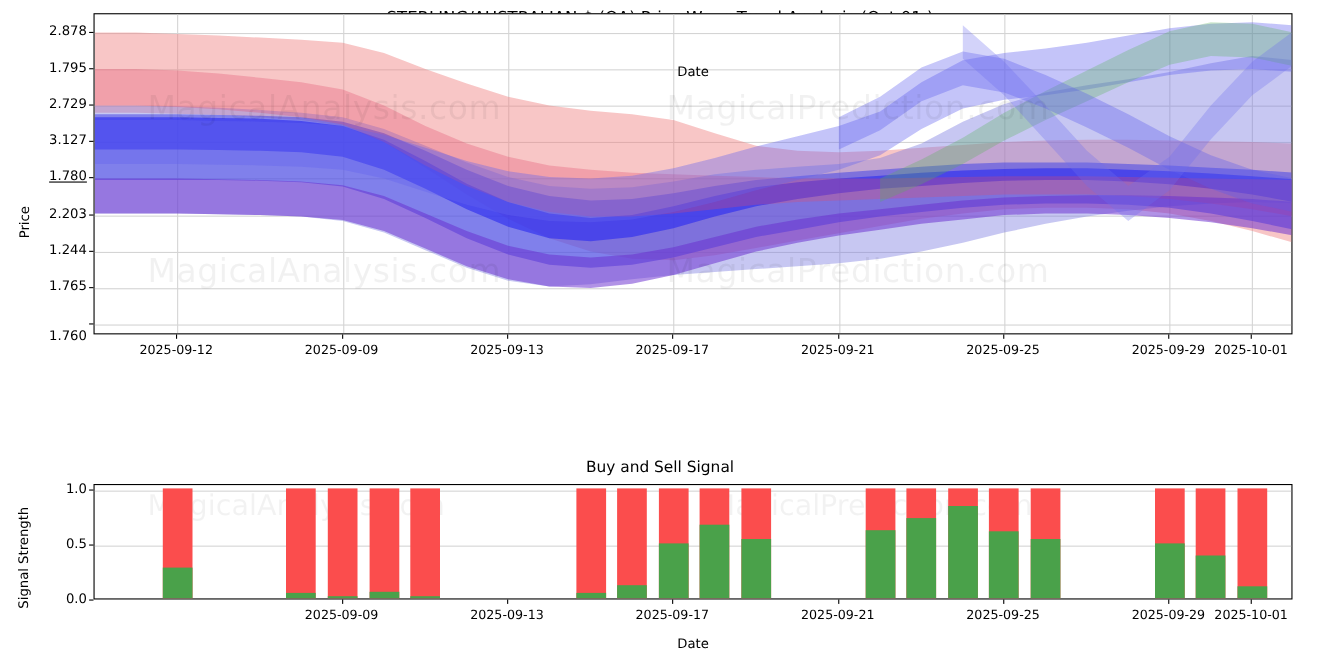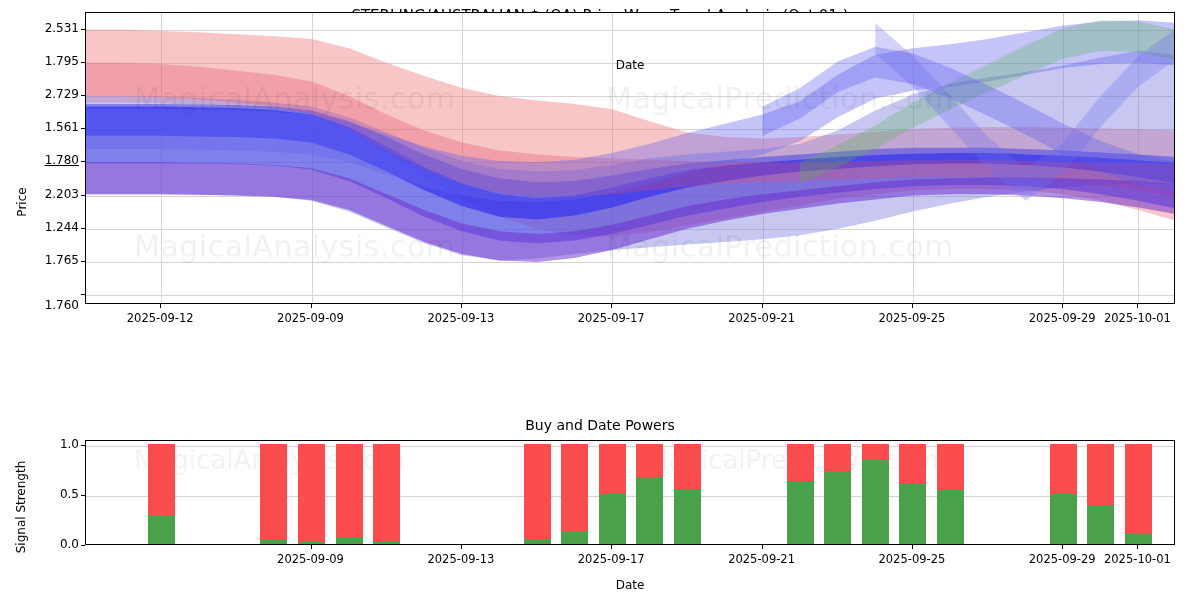--- a/index.html
+++ b/index.html
@@ -87,48 +87,48 @@
       <div class="ytick" style="left:23px;top:298px;width:56px;">1.760</div>
       <div class="ytick-mark" style="left:81px;top:260.9px;"></div>
       <div class="ytick" style="left:23px;top:252.9px;width:56px;">1.765</div>
       <div class="ytick-mark" style="left:81px;top:227.7px;"></div>
       <div class="ytick" style="left:23px;top:219.7px;width:56px;">1.244</div>
       <div class="ytick-mark" style="left:81px;top:194.5px;"></div>
       <div class="ytick" style="left:23px;top:186.5px;width:56px;">2.203</div>
       <div class="ytick-mark" style="left:81px;top:161.3px;"></div>
       <div class="ytick" style="left:23px;top:153.3px;width:56px;text-decoration:underline;">1.780</div>
       <div class="ytick-mark" style="left:81px;top:128.1px;"></div>
-      <div class="ytick" style="left:23px;top:120.1px;width:56px;">1.561</div>
+      <div class="ytick" style="left:23px;top:120.1px;width:56px;">3.127</div>
       <div class="ytick-mark" style="left:81px;top:95.0px;"></div>
       <div class="ytick" style="left:23px;top:87.0px;width:56px;">2.729</div>
       <div class="ytick-mark" style="left:81px;top:61.8px;"></div>
       <div class="ytick" style="left:23px;top:53.8px;width:56px;">1.795</div>
       <div class="ytick-mark" style="left:81px;top:28.6px;"></div>
-      <div class="ytick" style="left:23px;top:20.6px;width:56px;">2.531</div>
+      <div class="ytick" style="left:23px;top:20.6px;width:56px;">2.878</div>
       <div class="xtick-mark" style="left:160.2px;top:304px;"></div>
       <div class="xtick" style="left:115.2px;top:311px;width:90px;">2025-09-12</div>
       <div class="xtick-mark" style="left:310.5px;top:304px;"></div>
       <div class="xtick" style="left:265.5px;top:311px;width:90px;">2025-09-09</div>
       <div class="xtick-mark" style="left:460.9px;top:304px;"></div>
       <div class="xtick" style="left:415.9px;top:311px;width:90px;">2025-09-13</div>
       <div class="xtick-mark" style="left:611.2px;top:304px;"></div>
       <div class="xtick" style="left:566.2px;top:311px;width:90px;">2025-09-17</div>
       <div class="xtick-mark" style="left:761.6px;top:304px;"></div>
       <div class="xtick" style="left:716.6px;top:311px;width:90px;">2025-09-21</div>
       <div class="xtick-mark" style="left:911.9px;top:304px;"></div>
       <div class="xtick" style="left:866.9px;top:311px;width:90px;">2025-09-25</div>
       <div class="xtick-mark" style="left:1062.2px;top:304px;"></div>
       <div class="xtick" style="left:1017.2px;top:311px;width:90px;">2025-09-29</div>
       <div class="xtick-mark" style="left:1137.4px;top:304px;"></div>
       <div class="xtick" style="left:1092.4px;top:311px;width:90px;">2025-10-01</div>
     </div>
 
   <div class="panel" id="power-panel" style="left:0;top:415px;width:1200px;height:185px;">
 
-    <div class="title-line" style="position:absolute;left:0;top:0;width:1200px;text-align:center;font-size:14px;">Buy and Date Powers</div>
+    <div class="title-line" style="position:absolute;left:0;top:0;width:1200px;text-align:center;font-size:14px;">Buy and Sell Signal</div>
 
     <div class="ylabel" style="left:-34px;top:85px;width:110px;text-align:center;transform:rotate(-90deg);">Signal Strength</div>
 
     <div class="plot-frame" id="power-plot" style="left:85px;top:25px;width:1090px;height:105px;">
       <div class="wm2" style="left:48px;top:4px;">MagicalAnalysis.com</div>
       <div class="wm2" style="left:560px;top:4px;">MagicalPrediction.com</div>
     <div class="gridline-h" style="top:55.0px;"></div>
         <div class="gridline-h" style="top:5.0px;"></div>
         <div class="bar" style="left:61.7px;width:27px;height:100.0px;">
           <div class="sell" style="bottom:0;height:100.0px;"></div>

